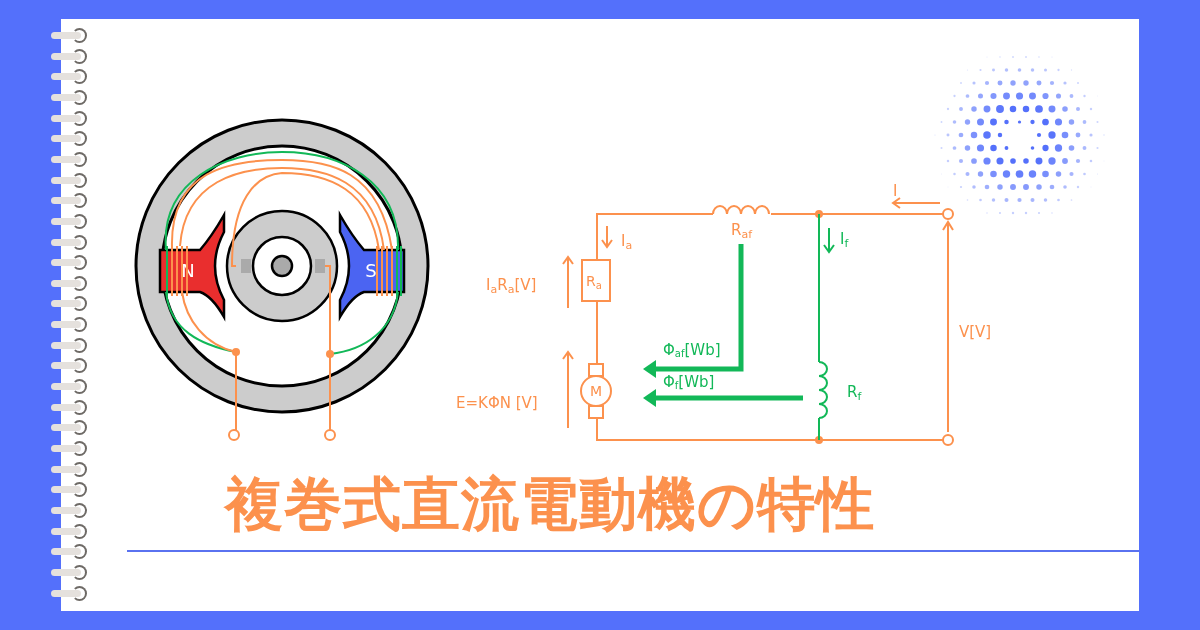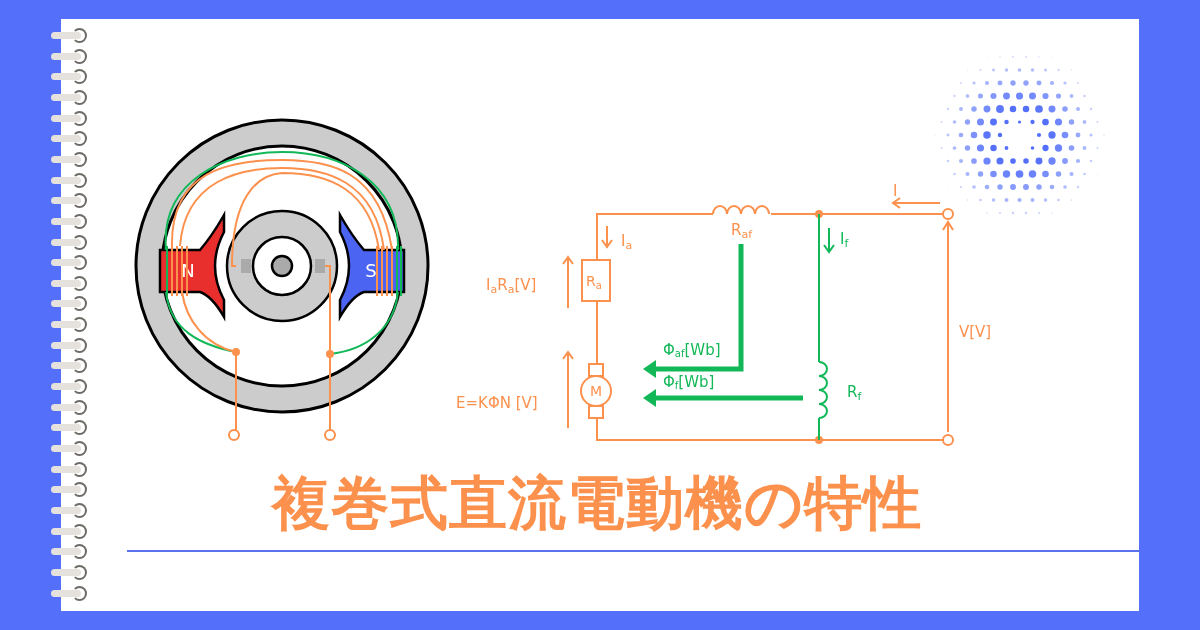--- a/index.html
+++ b/index.html
@@ -2,21 +2,21 @@
 <html><head>
 <meta charset="utf-8">
 <style>
   html,body{margin:0;padding:0;}
   body{width:1200px;height:630px;background:#5470fb;position:relative;overflow:hidden;font-family:"DejaVu Sans",sans-serif;}
   .card{position:absolute;left:61px;top:19px;width:1078px;height:592px;background:#ffffff;}
   .rings{position:absolute;left:50px;top:27px;width:40px;height:580px;}
   .ring{position:absolute;left:0;width:36px;height:16px;}
   .ring .bar{position:absolute;left:1px;top:5px;width:30px;height:7px;border-radius:4px;background:#e5e1dd;}
   .ring .loop{position:absolute;left:22px;top:1px;width:11px;height:11px;border:2.5px solid #6e6a66;border-radius:50%;border-left-color:transparent;}
-  .title{position:absolute;left:225px;top:468px;width:860px;text-align:left;font-family:Liberation Serif, serif;font-weight:bold;font-size:58px;letter-spacing:1px;color:#fc914d;line-height:72px;margin-left:47px;}
+  .title{position:absolute;left:225px;top:468px;width:860px;text-align:left;font-family:Liberation Sans, sans-serif;font-weight:bold;font-size:58px;letter-spacing:1px;color:#fc914d;line-height:72px;}
   .rule{position:absolute;left:127px;top:550px;width:1012px;height:2px;background:#5a72f0;}
   svg{position:absolute;left:0;top:0;}
 </style>
 </head>
 <body>
 
 <div class="card"></div>
 
 <div class="rings" id="rings">
     <div class="ring" style="top: 0px;">

